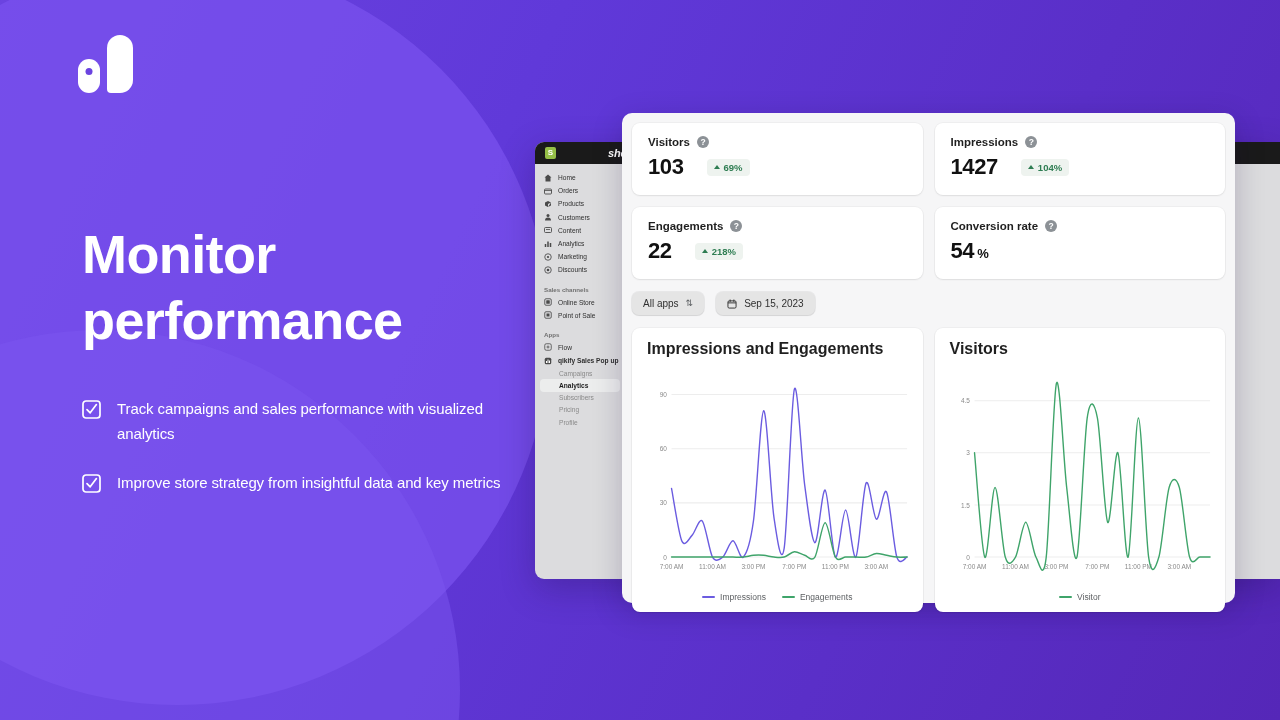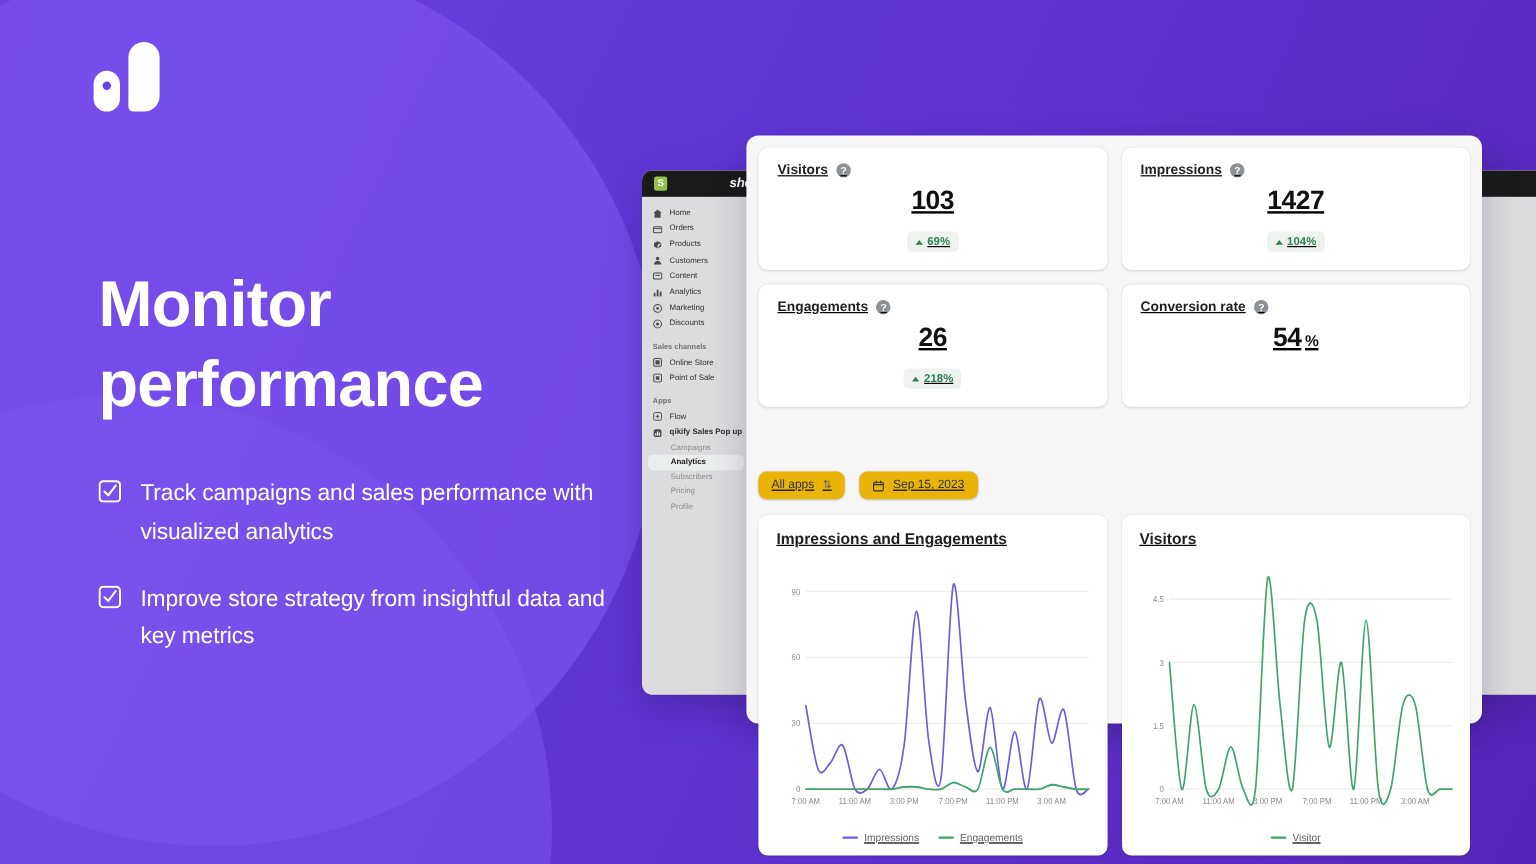--- a/index.html
+++ b/index.html
@@ -61,21 +61,21 @@
     font-weight: bold;
     line-height: 1.22;
     letter-spacing: -0.6px;
   }
   #bullets { margin-top: 42px; }
   .bullet { display: flex; gap: 16px; margin-bottom: 24px; }
   .bullet .check {
     flex: 0 0 auto; width: 19px; height: 19px; margin-top: 4px;
   }
   .bullet .txt {
-    color: #fff; font-size: 19px; line-height: 1.68; letter-spacing: -0.1px;
+    color: #fff; font-size: 15px; line-height: 1.68; letter-spacing: -0.1px;
   }
 
   
   #shopify-window {
     position: absolute;
     left: 535px; top: 142px;
     width: 745px; height: 437px;
     border-radius: 9px 0 0 9px;
     background: #dcdcde;
     overflow: hidden;
@@ -129,21 +129,20 @@
 
   
   #dashboard {
     position: absolute;
     left: 622px; top: 113px;
     width: 613px; height: 490px;
     background: #f6f6f7;
     border-radius: 10px;
     box-shadow: 0 8px 30px rgba(25,8,60,.22);
     padding: 10px;
-    text-decoration: underline;
   }
   #metric-grid {
     display: grid;
     grid-template-columns: 1fr 1fr;
     gap: 12px;
   }
   .metric-card {
     background: #fff; border-radius: 8px;
     padding: 13px 16px 15px 16px;
     box-shadow: 0 1px 2px rgba(0,0,0,.07), 0 0 0 1px rgba(0,0,0,.03);
@@ -152,52 +151,52 @@
     display: flex; align-items: center; gap: 7px;
     font-size: 11.5px; color: #1f1f1f; font-weight: bold;
   }
   .qmark {
     width: 12px; height: 12px; border-radius: 50%;
     background: #8c9196; color: #fff;
     font-size: 8.5px; font-weight: bold;
     display: flex; align-items: center; justify-content: center;
     line-height: 1;
   }
-  .metric-body { display: flex; align-items: center; gap: 13px; margin-top: 6px; flex-direction: column; }
+  .metric-body { display: flex; align-items: center; gap: 23px; margin-top: 6px; }
   .metric-value { font-size: 22px; font-weight: bold; color: #111; letter-spacing: -.4px; }
   .metric-value .pct { font-size: 13px; font-weight: bold; margin-left: 3px; }
   .metric-delta {
     background: #eef3ef; color: #2e7d52;
     border-radius: 4px; padding: 3px 7px;
     font-size: 9.5px; font-weight: bold;
     display: flex; align-items: center; gap: 4px;
   }
   .caret { width: 0; height: 0; border-left: 3.5px solid transparent; border-right: 3.5px solid transparent; border-bottom: 4.5px solid #2e7d52; }
 
   
   #filters { display: flex; gap: 12px; margin-top: 13px; }
   .filter-btn {
-    background: #eab308; border-radius: 7px;
+    background: #e5e5e5; border-radius: 7px;
     box-shadow: 0 1px 1px rgba(0,0,0,.08), 0 0 0 1px rgba(0,0,0,.06);
     font-size: 10px; color: #303030; font-weight: normal;
     padding: 6px 11px;
-    display: flex; align-items: center; gap: 7px; margin-top: 41px;
+    display: flex; align-items: center; gap: 7px;
   }
   .updown { font-size: 9px; line-height: 1; color: #5c5f62; }
 
   
   #charts { display: grid; grid-template-columns: 1fr 1fr; gap: 12px; margin-top: 13px; }
   .chart-card {
     background: #fff; border-radius: 8px;
     box-shadow: 0 1px 2px rgba(0,0,0,.07), 0 0 0 1px rgba(0,0,0,.03);
     padding: 12px 8px 8px 8px;
     height: 284px;
     display: flex; flex-direction: column;
   }
-  .chart-title { font-size: 13px; font-weight: bold; color: #1f1f1f; padding-left: 7px; }
+  .chart-title { font-size: 16px; font-weight: bold; color: #1f1f1f; padding-left: 7px; }
   .chart-svg { flex: 1 1 auto; margin-top: 4px; }
   .chart-legend {
     display: flex; justify-content: center; gap: 16px;
     font-size: 8.5px; color: #5c5f62; padding-bottom: 2px;
   }
   .legend-item { display: flex; align-items: center; gap: 5px; }
   .legend-swatch { width: 13px; height: 2.5px; border-radius: 2px; }
 
   .ax-label { font-size: 7px; fill: #8a8a8a; font-family: "Liberation Sans", sans-serif; }
   .gridline { stroke: #ededed; stroke-width: 1; }
@@ -415,21 +414,21 @@
         </span>
       </div>
     </div>
 
     <div class="metric-card">
       <div class="metric-head">
         <span>Engagements</span>
         <span class="qmark">?</span>
       </div>
       <div class="metric-body">
-        <span class="metric-value">26</span>
+        <span class="metric-value">22</span>
         <span class="metric-delta">
           <span class="caret"></span>
           <span>218%</span>
         </span>
       </div>
     </div>
 
     <div class="metric-card">
       <div class="metric-head">
         <span>Conversion rate</span>

